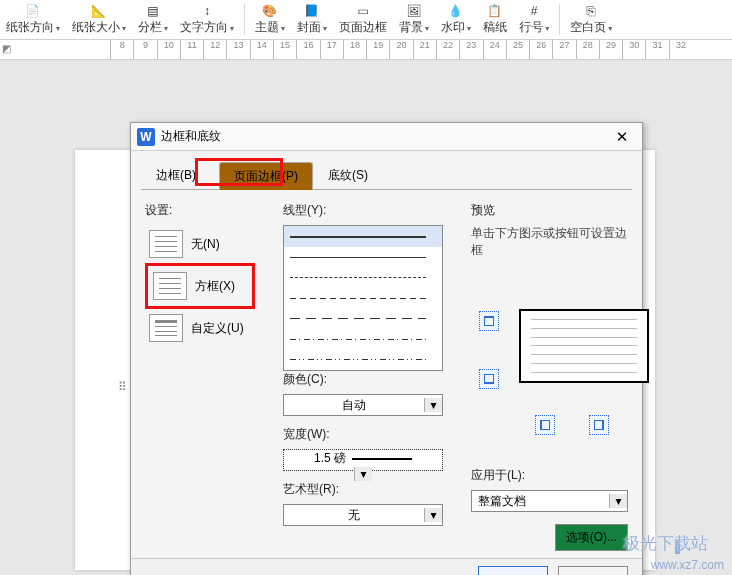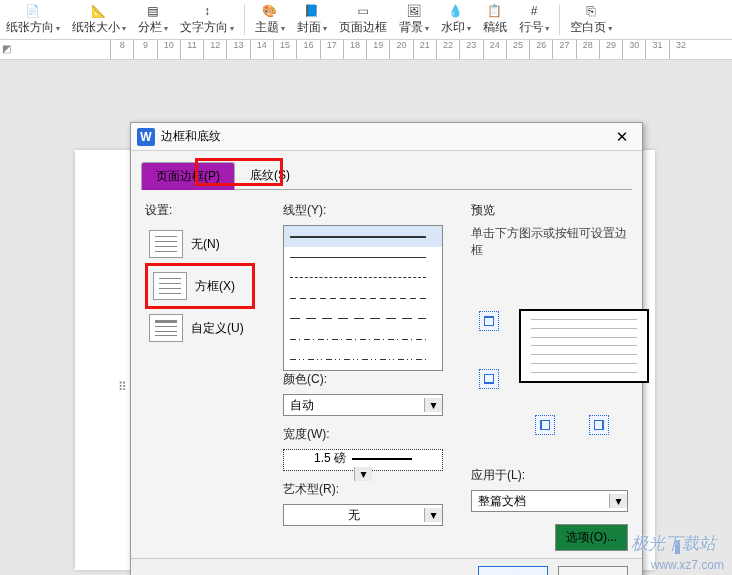--- a/index.html
+++ b/index.html
@@ -24,21 +24,21 @@
   .handle { position: absolute; left: 118px; top: 320px; color: #888; cursor: move; }
 
   
   .dialog { position: absolute; left: 130px; top: 62px; width: 513px; height: 483px; background: #f4f4f4; border: 1px solid #9a9a9a; box-shadow: 2px 2px 6px rgba(0,0,0,.3); }
   .dlg-title { height: 28px; display: flex; align-items: center; padding: 0 6px; background: #f9f9f9; border-bottom: 1px solid #d0d0d0; }
   .dlg-w { width: 18px; height: 18px; background: #2a6cd8; color: #fff; display: flex; align-items: center; justify-content: center; border-radius: 2px; font-weight: bold; margin-right: 6px; }
   .dlg-close { margin-left: auto; width: 28px; text-align: center; font-size: 15px; cursor: pointer; }
 
   .tabs { display: flex; margin: 10px 0 0 10px; }
   .tab { padding: 5px 14px; border: 1px solid transparent; border-bottom: none; background: transparent; cursor: pointer; }
-  .tab.active { background: #a21caf; border-color: #aaa; border-radius: 3px 3px 0 0; position: relative; top: 1px; }
+  .tab.active { background: #a16207; border-color: #aaa; border-radius: 3px 3px 0 0; position: relative; top: 1px; margin-left: 8px; }
   .tab-strip-line { height: 1px; background: #aaa; margin: 0 10px; }
   .redbox-tab { position: absolute; border: 3px solid #e11; pointer-events: none; }
 
   .body { display: flex; padding: 10px 14px 0 14px; gap: 28px; }
   .col1 { width: 110px; }
   .col2 { width: 160px; }
   .col3 { flex: 1; }
 
   .sec-label { margin: 2px 0 6px 0; color: #222; }
 
@@ -78,21 +78,21 @@
   .apply-combo { width: 100%; }
   .options-btn { float: right; margin-top: 12px; padding: 4px 10px; border: 1px solid #888; background: #15803d; cursor: pointer; }
 
   .dlg-footer { position: absolute; left: 0; right: 0; bottom: 0; height: 46px; border-top: 1px solid #c9c9c9; display: flex; align-items: center; padding: 0 14px; background:#f1f1f1;}
   .tips { color: #2a6cd8; display: flex; align-items: center; gap: 4px; cursor: pointer; }
   .tips .bulb { width: 14px; height: 14px; border: 1px solid #2a6cd8; border-radius: 50%; display:flex; align-items:center; justify-content:center; font-size:9px; }
   .footer-btn { margin-left: 10px; padding: 6px 22px; border: 1px solid #888; background: #f5f5f5; cursor: pointer; }
   .footer-btn.primary { border: 1px solid #2a6cd8; background: #eef5ff; color: #1852a8; }
   .spacer { flex: 1; }
 
-  .watermark { position: absolute; right: 16px; bottom: 20px; color: rgba(100,140,200,.65); font-size: 17px; font-style: italic; pointer-events:none; text-shadow: 0 0 2px #fff; margin-top: 24px;}
+  .watermark { position: absolute; right: 24px; bottom: 20px; color: rgba(100,140,200,.65); font-size: 17px; pointer-events:none; text-shadow: 0 0 2px #fff; margin-top: 24px;}
   .watermark-url { position: absolute; right: 8px; bottom: 3px; color: rgba(100,140,200,.65); font-size: 12px; pointer-events:none;}
   .bottom-sel { position:absolute; right:52px; top:480px; width:5px; height:14px; background:#3478d6; opacity:.5;}
 </style>
 </head>
 <body>
 
 <div class="ribbon">
   <div class="ribbon-item">
       <div class="ric">📄</div>
       <div><span>纸张方向</span><span class="caret">▾</span></div>
@@ -182,20 +182,21 @@
   <div class="bottom-sel"></div>
 
   <div class="dialog">
     <div class="dlg-title">
       <div class="dlg-w">W</div>
       <span>边框和底纹</span>
       <div class="dlg-close">✕</div>
     </div>
 
     <div class="tabs">
+      <div class="tab">边框(B)</div>
       <div class="tab active">页面边框(P)</div>
       <div class="tab">底纹(S)</div>
     </div>
     <div class="tab-strip-line"></div>
     <div class="redbox-tab" style="left:64px; top:35px; width:88px; height:28px;"></div>
 
     <div class="body">
 
       <div class="col1">
         <div class="sec-label">设置:</div>
@@ -260,21 +261,21 @@
           <div class="ln dashdot">
               <div class="stroke"></div>
             </div>
           <div class="ln dashdotdot">
               <div class="stroke"></div>
             </div>
         </div>
 
         <div class="sec-label" style="margin-top:0">颜色(C):</div>
         <div class="combo">
-          <div class="val" style="text-align:left;">自动</div>
+          <div class="val" style="text-align:center;">自动</div>
           <div class="btn">▾</div>
         </div>
 
         <div class="sec-label" style="margin-top:10px">宽度(W):</div>
         <div class="combo dotted width-combo">
           <div class="val"><span>1.5  磅</span><span class="ln-sample"></span></div>
           <div class="btn">▾</div>
         </div>
 
         <div class="sec-label" style="margin-top:10px">艺术型(R):</div>

